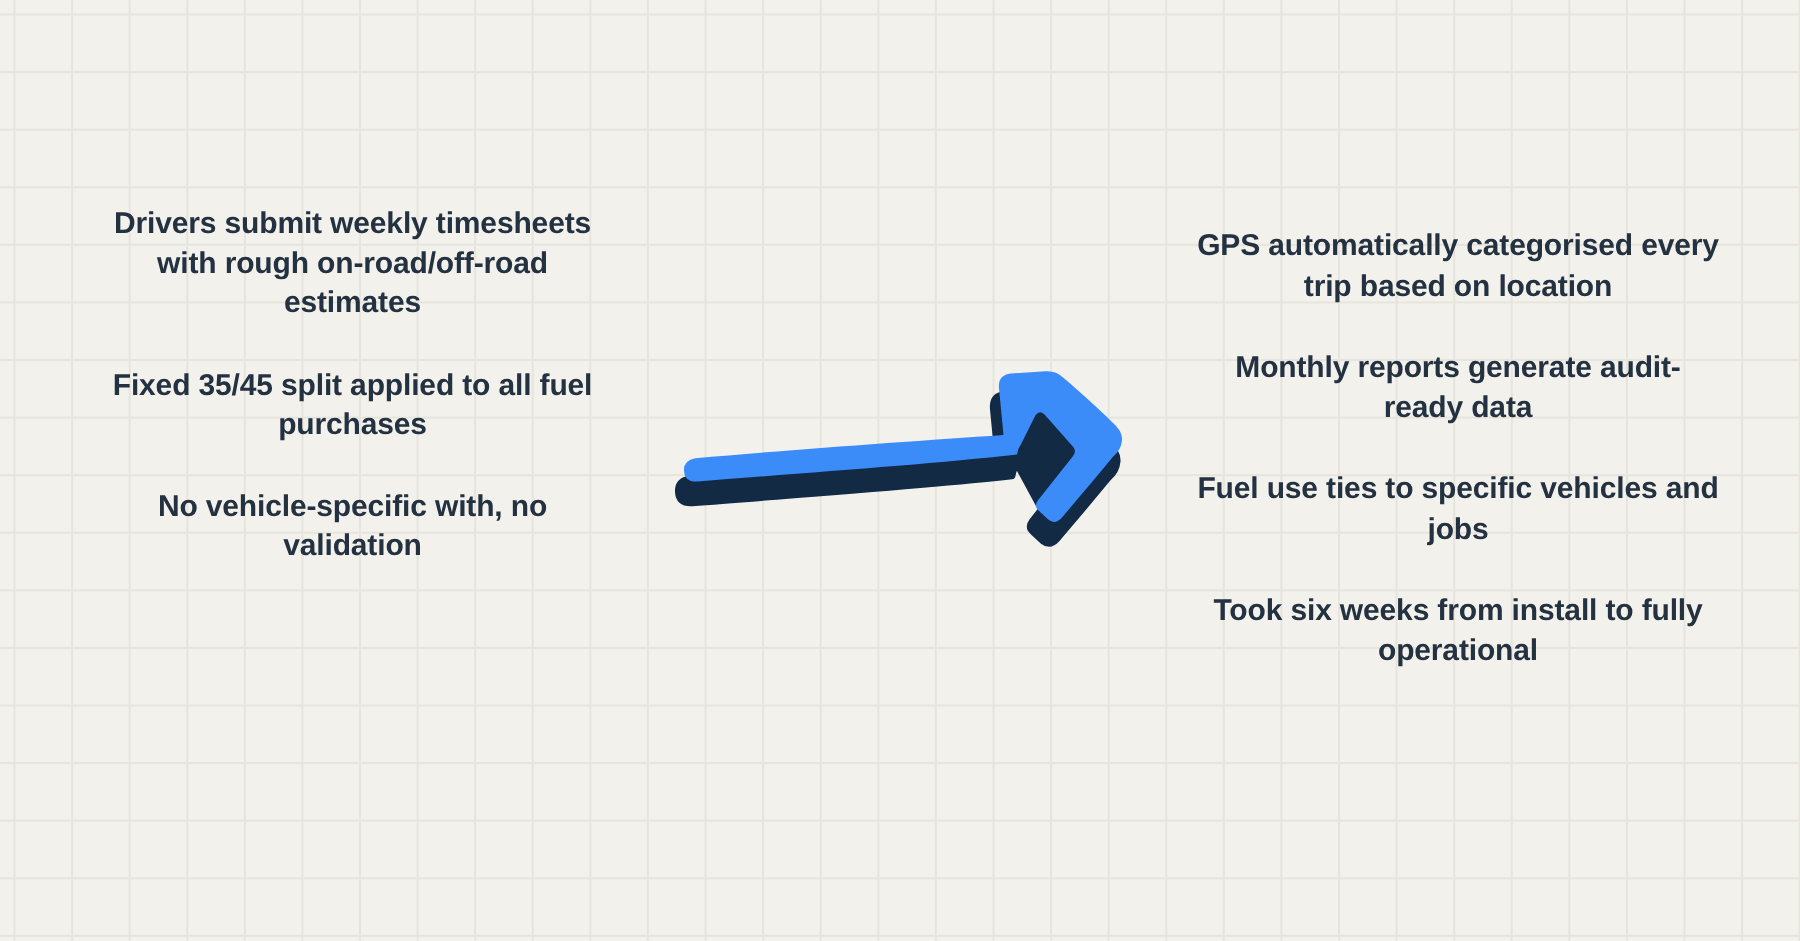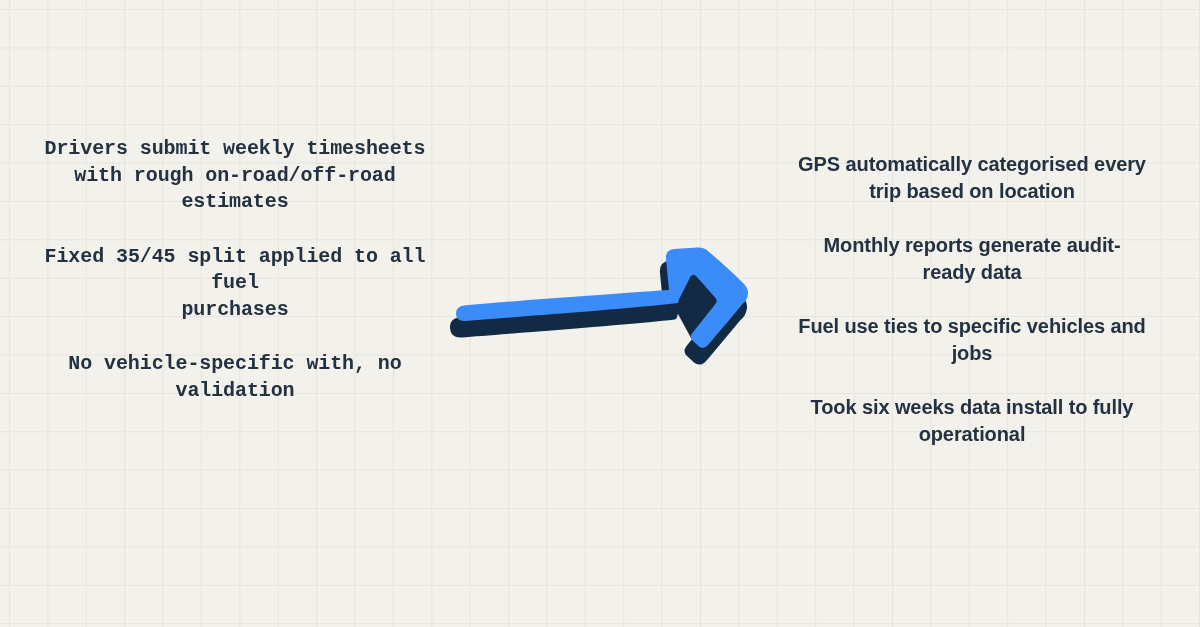--- a/index.html
+++ b/index.html
@@ -26,21 +26,21 @@
     color: var(--text, #233140);
   }
   .col p {
     margin: 0 0 28px 0;
     font-size: 20px;
     line-height: 26.5px;
     font-weight: 700;
     letter-spacing: -0.1px;
     white-space: pre-line;
   }
-  .col-left  { left: 15px;  top: 136px; font-family: Liberation Mono, monospace; }
+  .col-left  { left: 15px;  top: 136px; }
   .col-right { left: 752px; top: 151px; }
   .arrow-wrap {
     position: absolute;
     left: 450px;
     top: 240px;
     width: 310px;
     height: 140px;
   }
 </style>
 </head>
@@ -111,15 +111,15 @@
   </svg>
 </div>
 
 <div class="col col-right">
   <p>GPS automatically categorised every
 trip based on location</p>
   <p>Monthly reports generate audit-
 ready data</p>
   <p>Fuel use ties to specific vehicles and
 jobs</p>
-  <p>Took six weeks data install to fully
+  <p>Took six weeks from install to fully
 operational</p>
 </div>
 
 </body></html>

